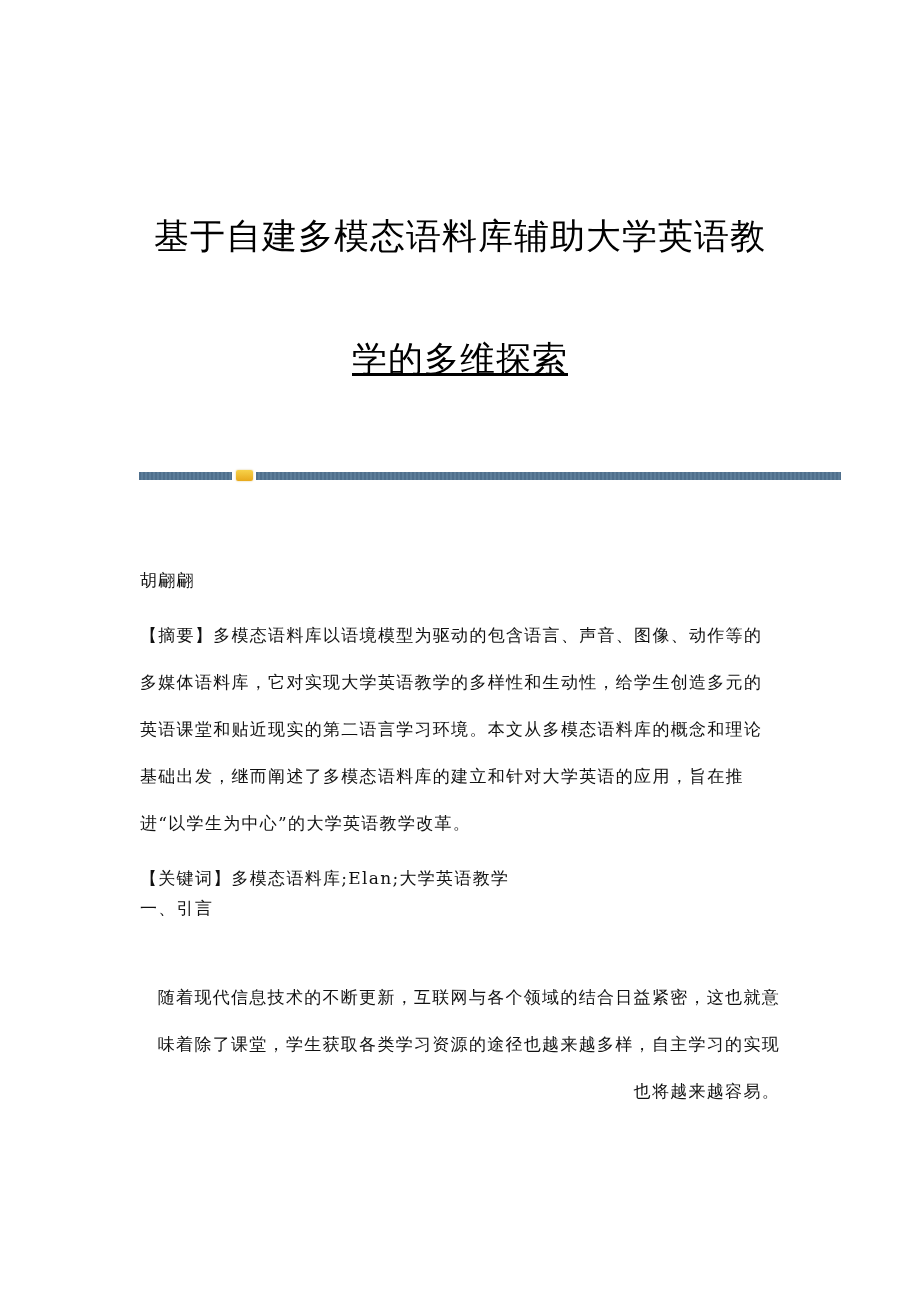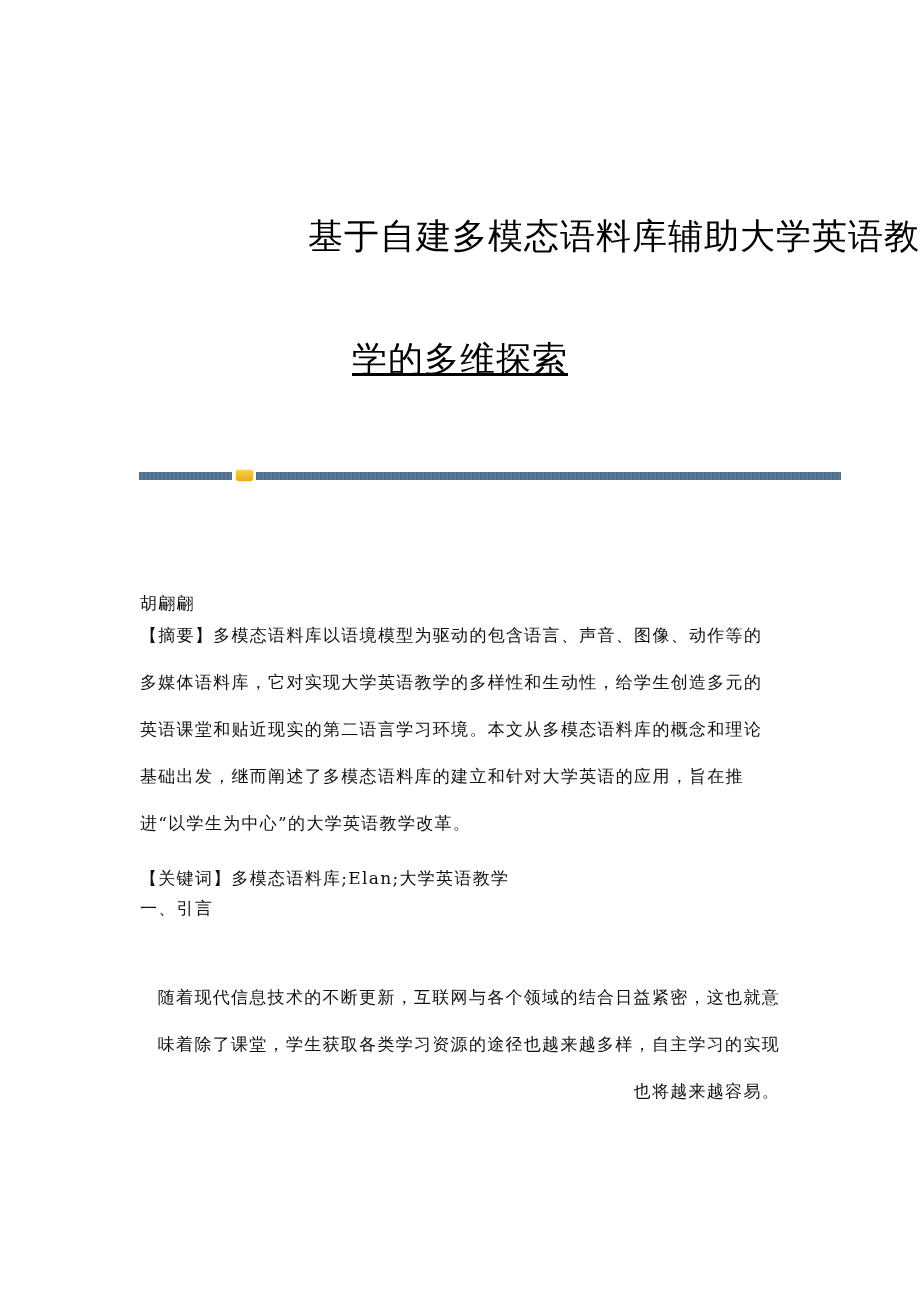--- a/index.html
+++ b/index.html
@@ -1,32 +1,32 @@
 <!DOCTYPE html>
 <html><head>
 <meta charset="utf-8">
 <style>
   html, body { margin: 0; padding: 0; background: #ffffff; }
   body { width: 920px; height: 1302px; position: relative; overflow: hidden;
          font-family: "DejaVu Serif", "Liberation Serif", serif; color: #111; }
   .title-line { position: absolute; left: 0; width: 920px; text-align: center;
                 font-family: "DejaVu Sans", "Liberation Sans", sans-serif;
                 font-size: 35px; letter-spacing: 1px; color: #000; font-weight: normal; }
-  #title1 { top: 190px; text-align: right; }
+  #title1 { top: 190px; }
   #title2 { top: 313px; text-decoration: underline; }
   .divider { position: absolute; top: 472px; height: 8px;
              background: repeating-linear-gradient(90deg, #4f6f8c 0 2px, #5c7d99 2px 4px); }
   #div-left { left: 139px; width: 93px; }
   #div-right { left: 256px; width: 585px; }
   .divider-icon { position: absolute; left: 236px; top: 470px; width: 17px; height: 11px;
                   background: linear-gradient(#f7d24a, #e8a91c); border-radius: 2px;
                   box-shadow: 0 0 2px #d8c58a; }
   .para { position: absolute; left: 140px; width: 640px; font-size: 17px;
           line-height: 47px; letter-spacing: 1.3px; }
-  #author { top: 566px; line-height: 28px; margin-top: 23px; }
+  #author { top: 566px; line-height: 28px; }
   #abstract { top: 612px; }
   #keywords { top: 864px; line-height: 28px; }
   #heading1 { top: 894px; line-height: 28px; }
   #intro { top: 974px; text-align: right; }
 </style>
 </head>
 <body>
 
 <div>
   <h1 id="title1" class="title-line">基于自建多模态语料库辅助大学英语教</h1>

